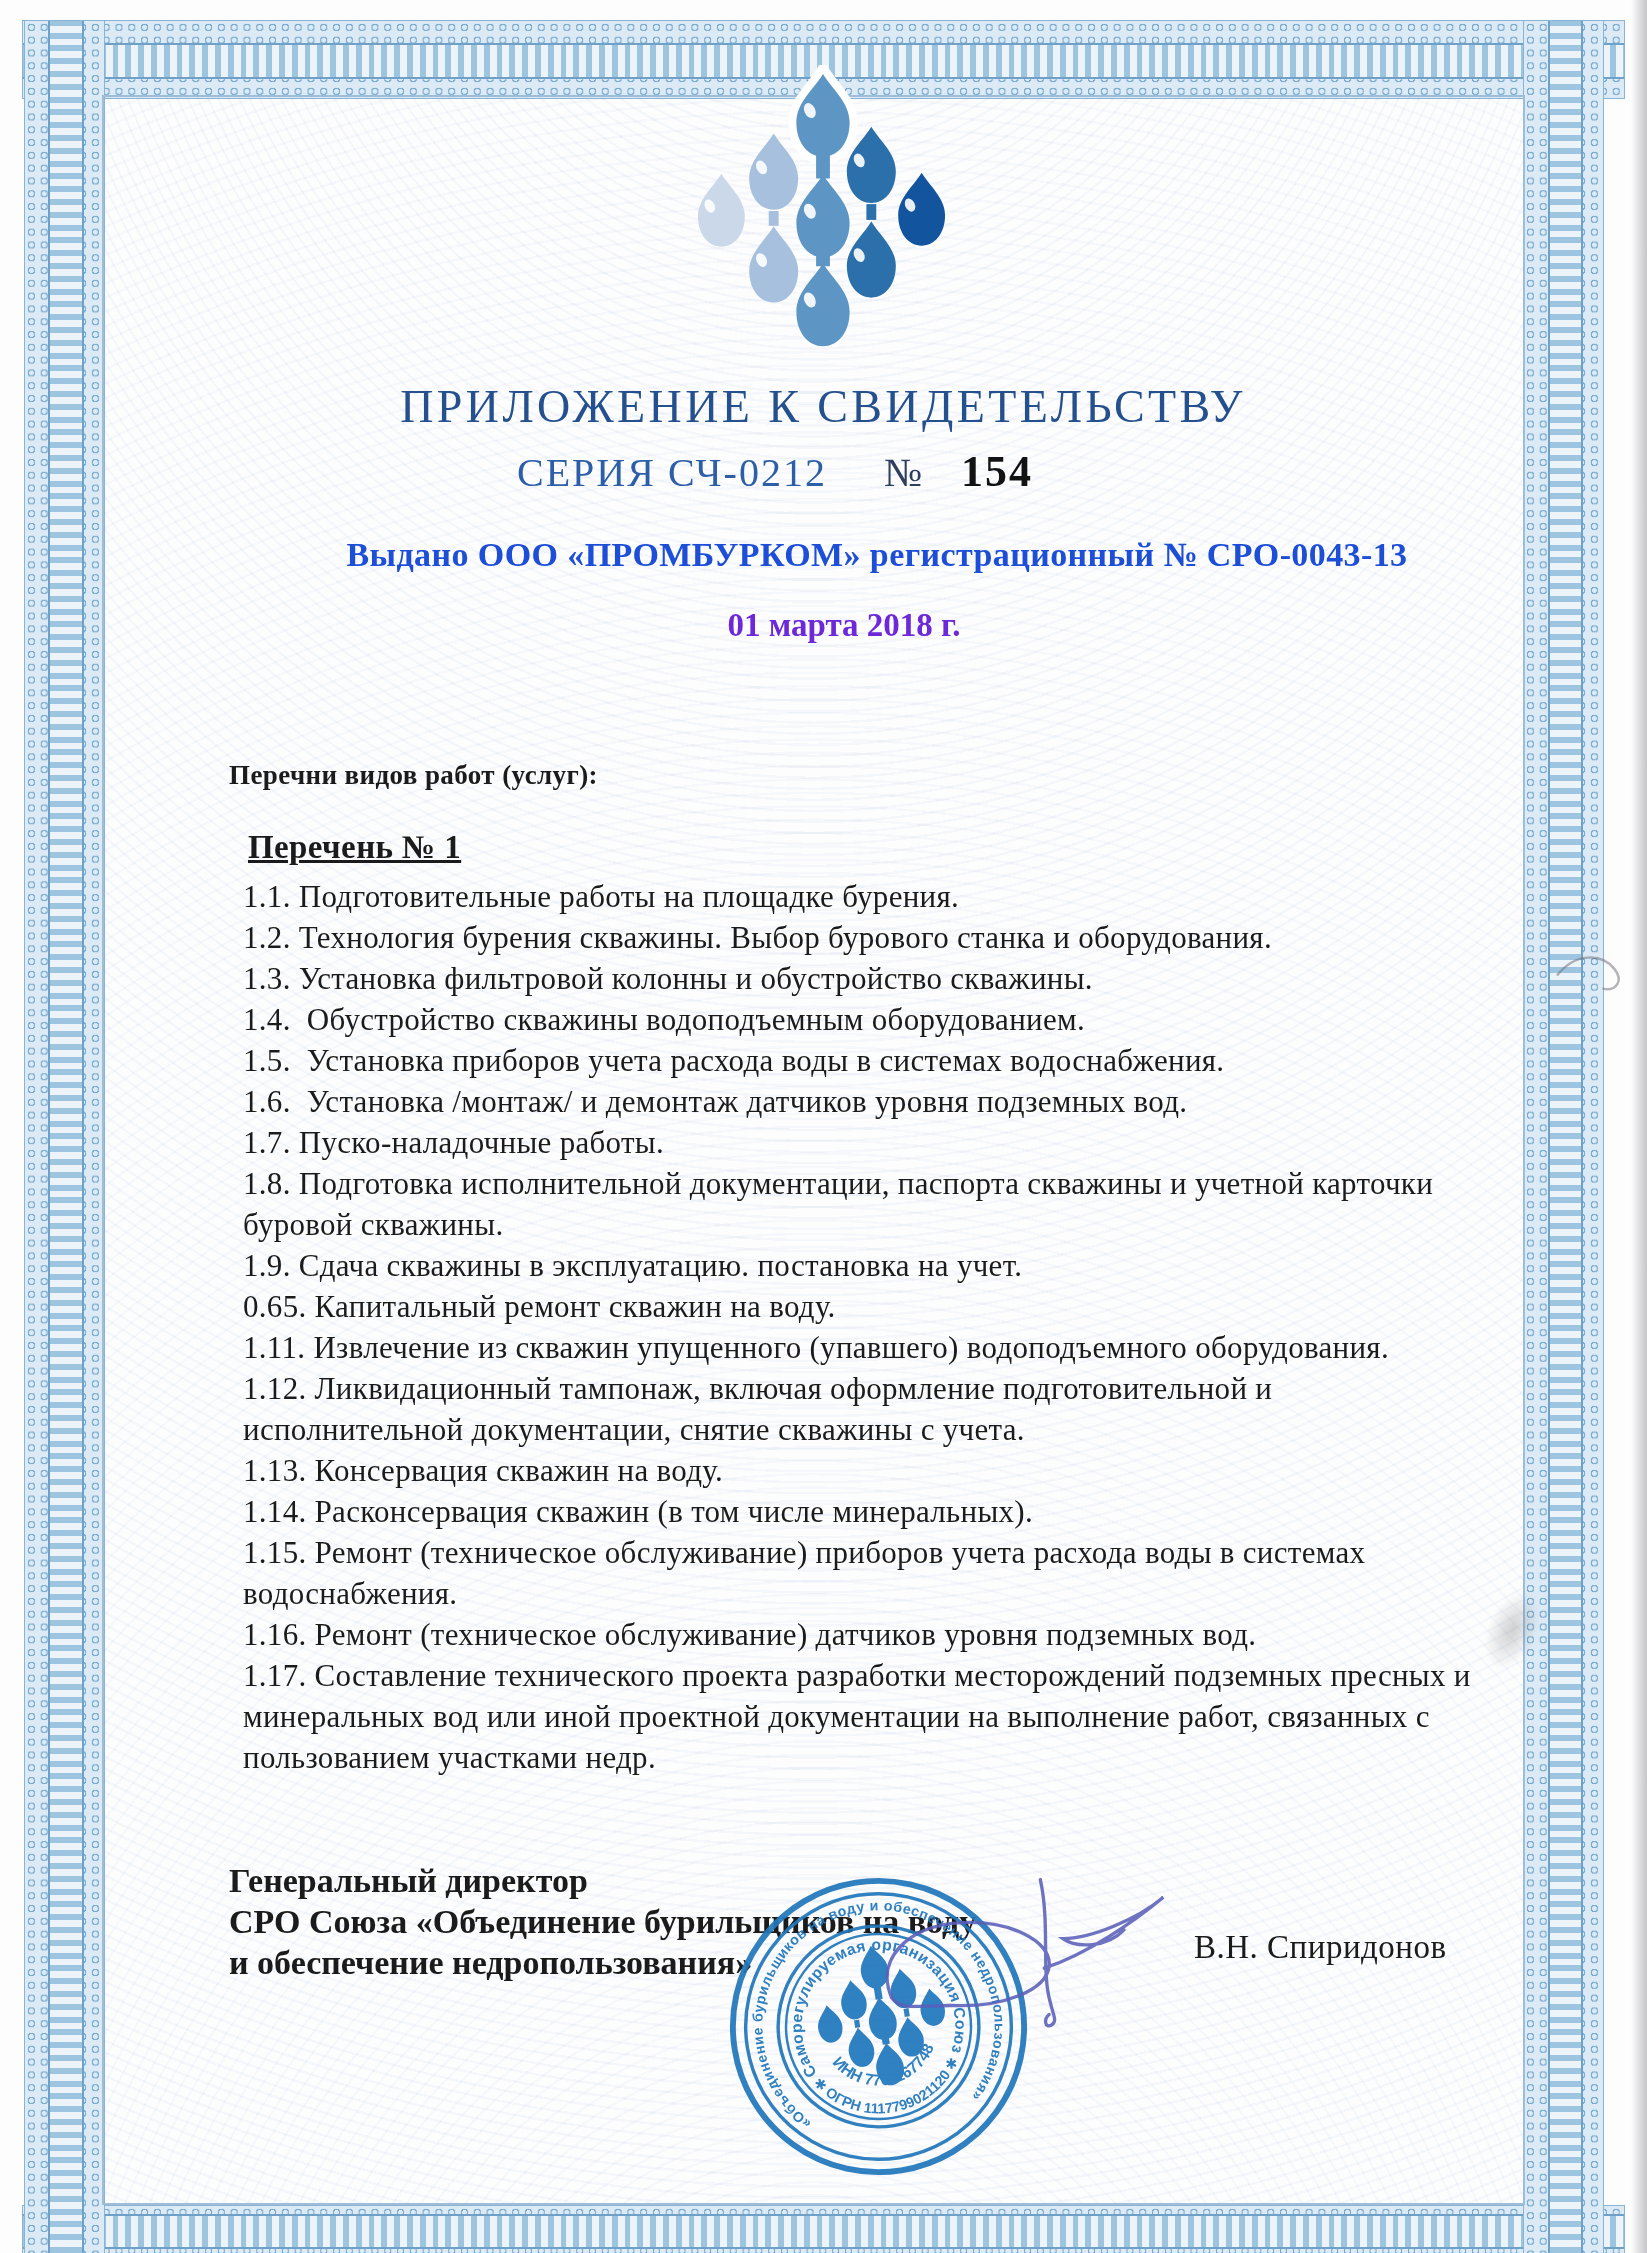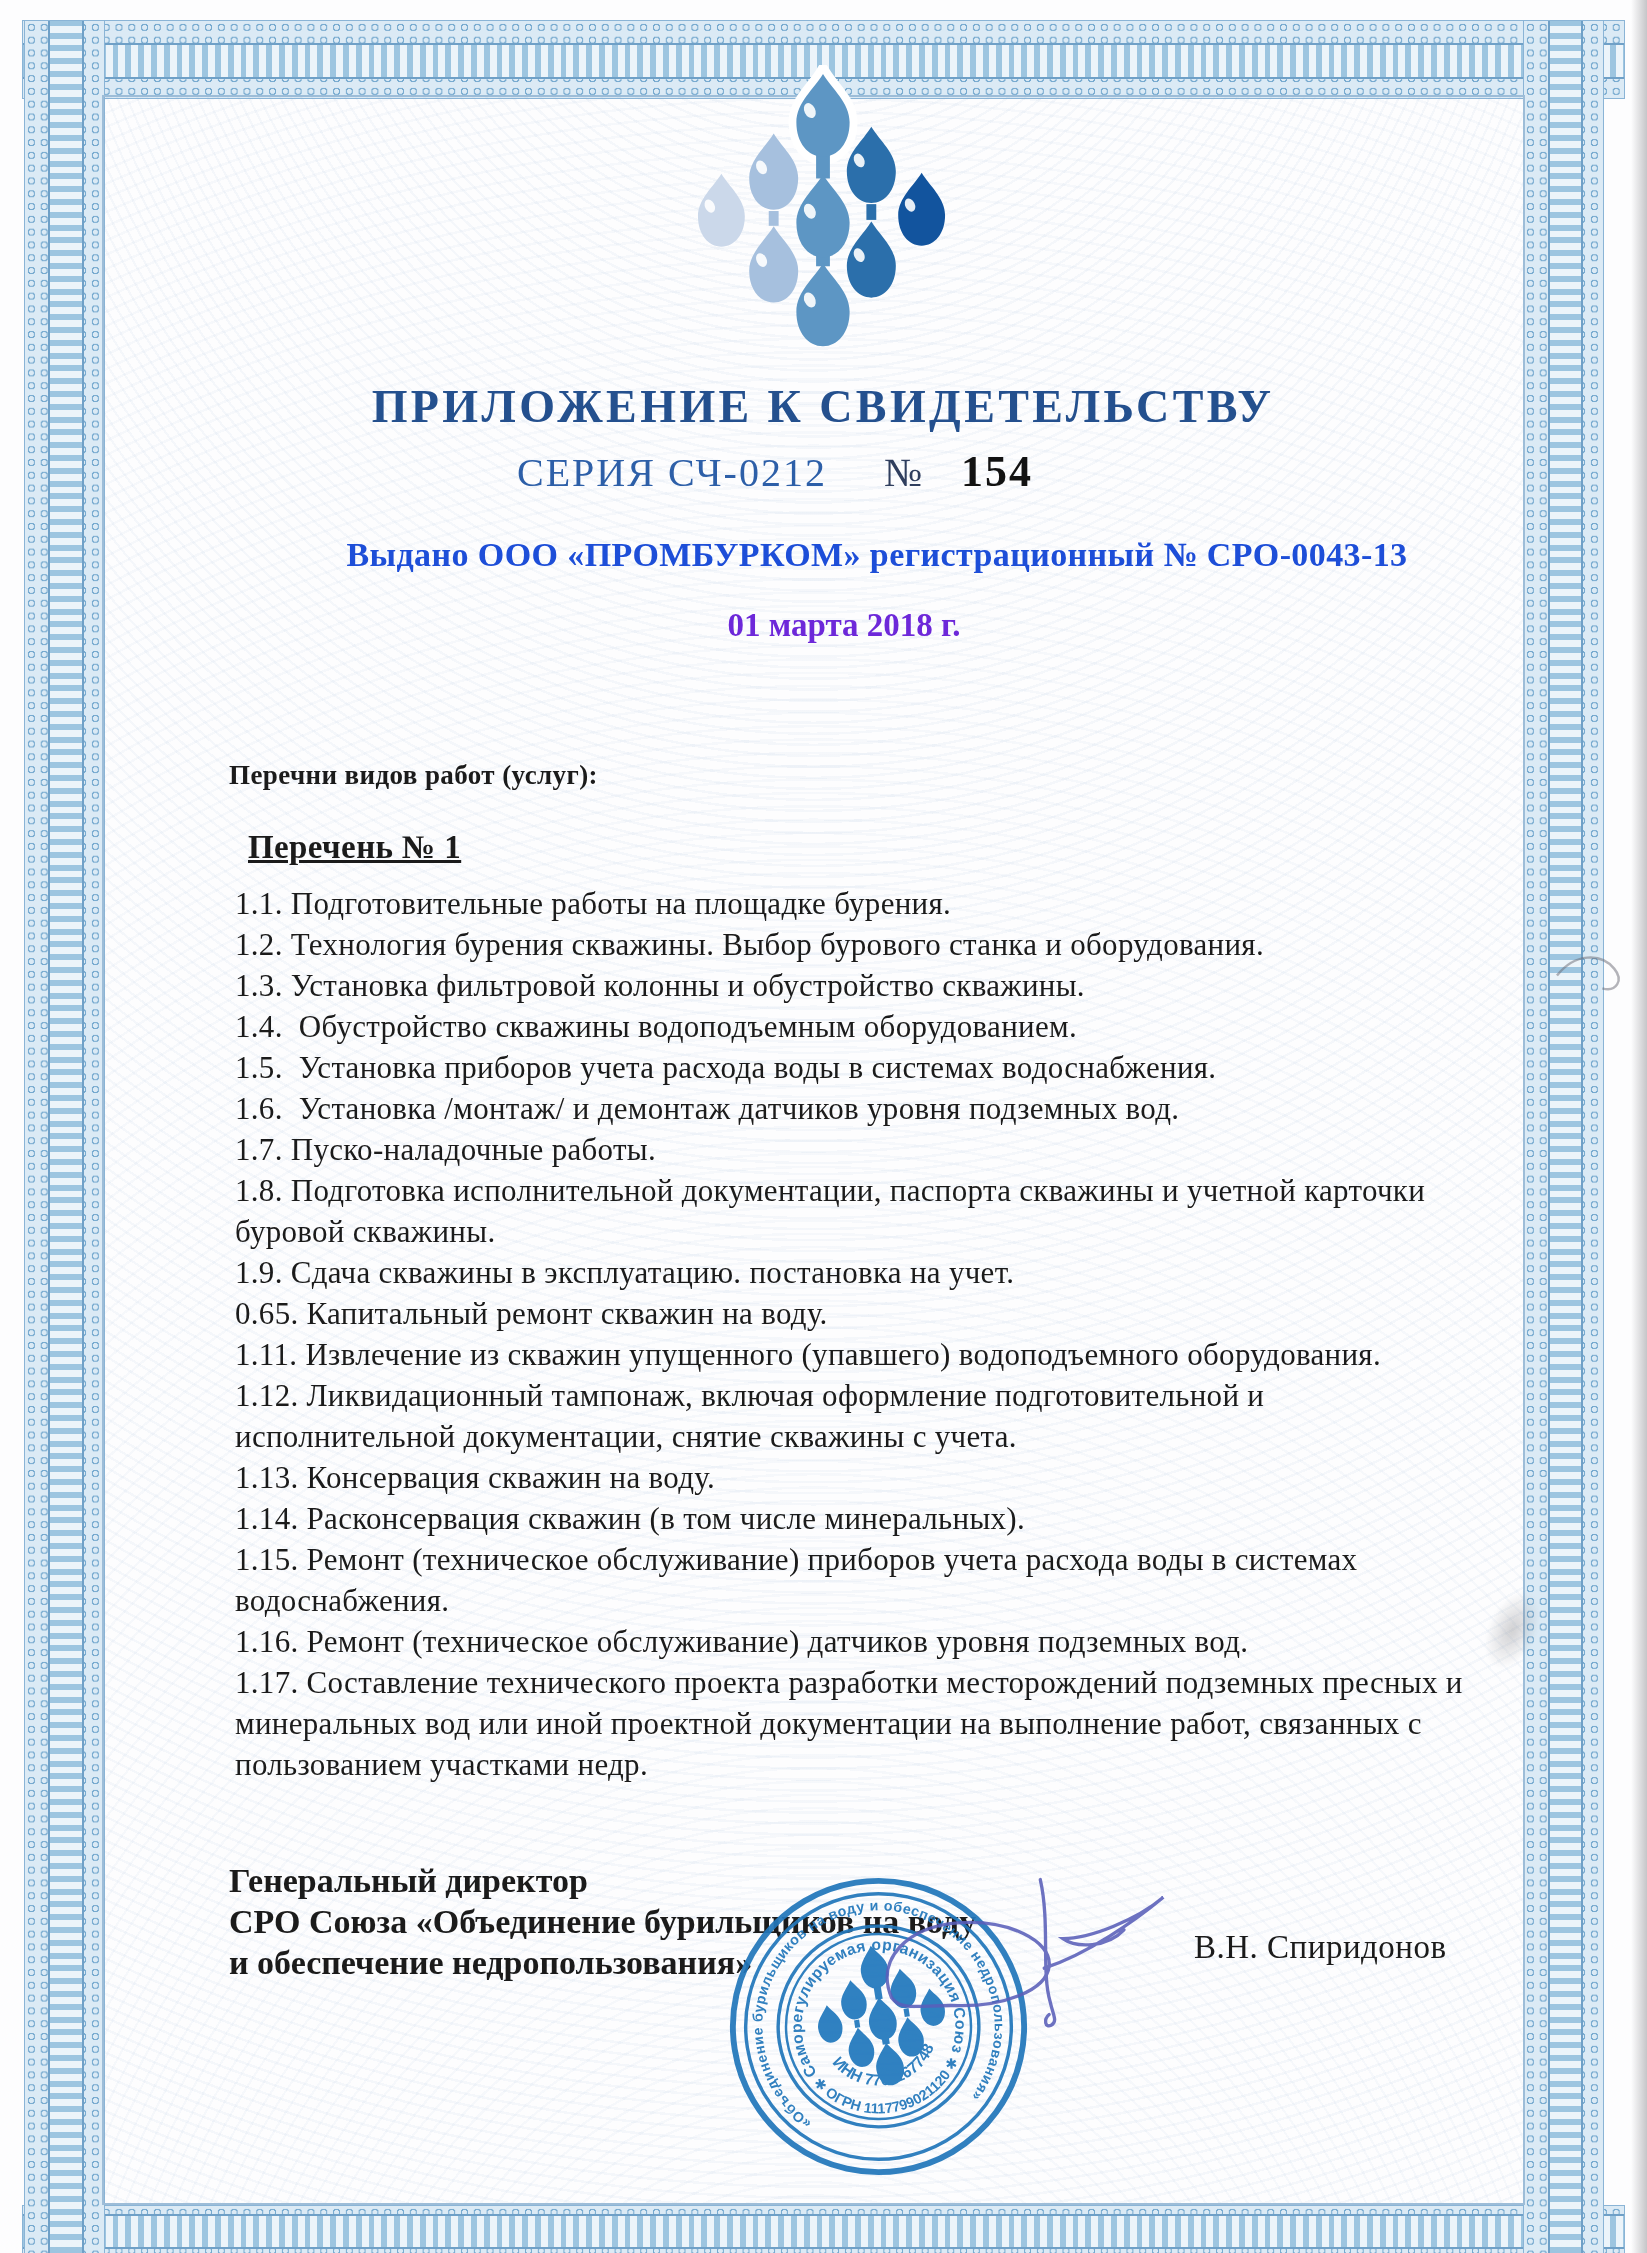--- a/index.html
+++ b/index.html
@@ -37,33 +37,33 @@
     position:absolute; z-index:2; left:102px; top:95px; right:122px; bottom:49px;
     border:2px solid #9dbdd8;
     background-image:
       repeating-radial-gradient(120% 100% at 50% -20%, rgba(130,165,205,.07) 0 2px, rgba(130,165,205,0) 2px 8.9px),
       repeating-radial-gradient(120% 100% at 50% 120%, rgba(130,165,205,.06) 0 2px, rgba(130,165,205,0) 2px 10.8px);
   }
   
   .abs{position:absolute; z-index:4;}
   .title{
     left:104px; top:380px; width:1438px; text-align:center;
-    font-size:46px; font-weight:bold; letter-spacing:3.4px; color:#24508e;
+    font-size:46px; font-weight:normal; letter-spacing:3.4px; color:#24508e;
   }
   .series-line{left:517px; top:446px; font-size:40px; color:#2d5fa8; letter-spacing:2px; white-space:nowrap;}
   .series-line .no{color:#2f3e5e; margin-left:57px;}
   .series-line .num{color:#121212; font-weight:bold; font-size:44px; margin-left:37px; letter-spacing:2px;}
   .issued{left:158px; top:536px; width:1438px; text-align:center;
     font-size:34px; font-weight:bold; letter-spacing:0.4px; color:#1d4ed8;}
   .date{left:125px; top:607px; width:1438px; text-align:center;
     font-size:33px; font-weight:bold; color:#6d28d9;}
   .lists-heading{left:229px; top:760px; font-size:27px; font-weight:bold; letter-spacing:0.4px;}
   .list-heading{left:229px; top:829px; font-size:33px; font-weight:bold;
     text-decoration:underline; letter-spacing:0.4px;margin-left:19px;}
-  .items{left:235px; top:876px; width:1310px; font-size:31px; line-height:41px; letter-spacing:0.3px;margin-top:7px;}
+  .items{left:243px; top:876px; width:1310px; font-size:31px; line-height:41px; letter-spacing:0.3px;}
   .items p{margin:0; white-space:pre-wrap;}
   .sig-block{left:229px; top:1860px; font-size:34px; font-weight:bold; line-height:41px; white-space:pre-wrap;}
   .sig-name{left:1194px; top:1929px; font-size:33px; font-weight:normal; letter-spacing:0.5px;}
   
   .logo{position:absolute; left:678px; top:65px; z-index:3;}
   .stamp{position:absolute; left:726px; top:1874px; z-index:5;
     transform:rotate(-9deg); opacity:.93;}
   .signature{position:absolute; left:847px; top:1852px; z-index:6;}
   .smudge{position:absolute; z-index:7; left:1478px; top:1571px; width:69px; height:118px;
     background:radial-gradient(closest-side, rgba(95,95,100,.28), rgba(95,95,100,0) 70%);

